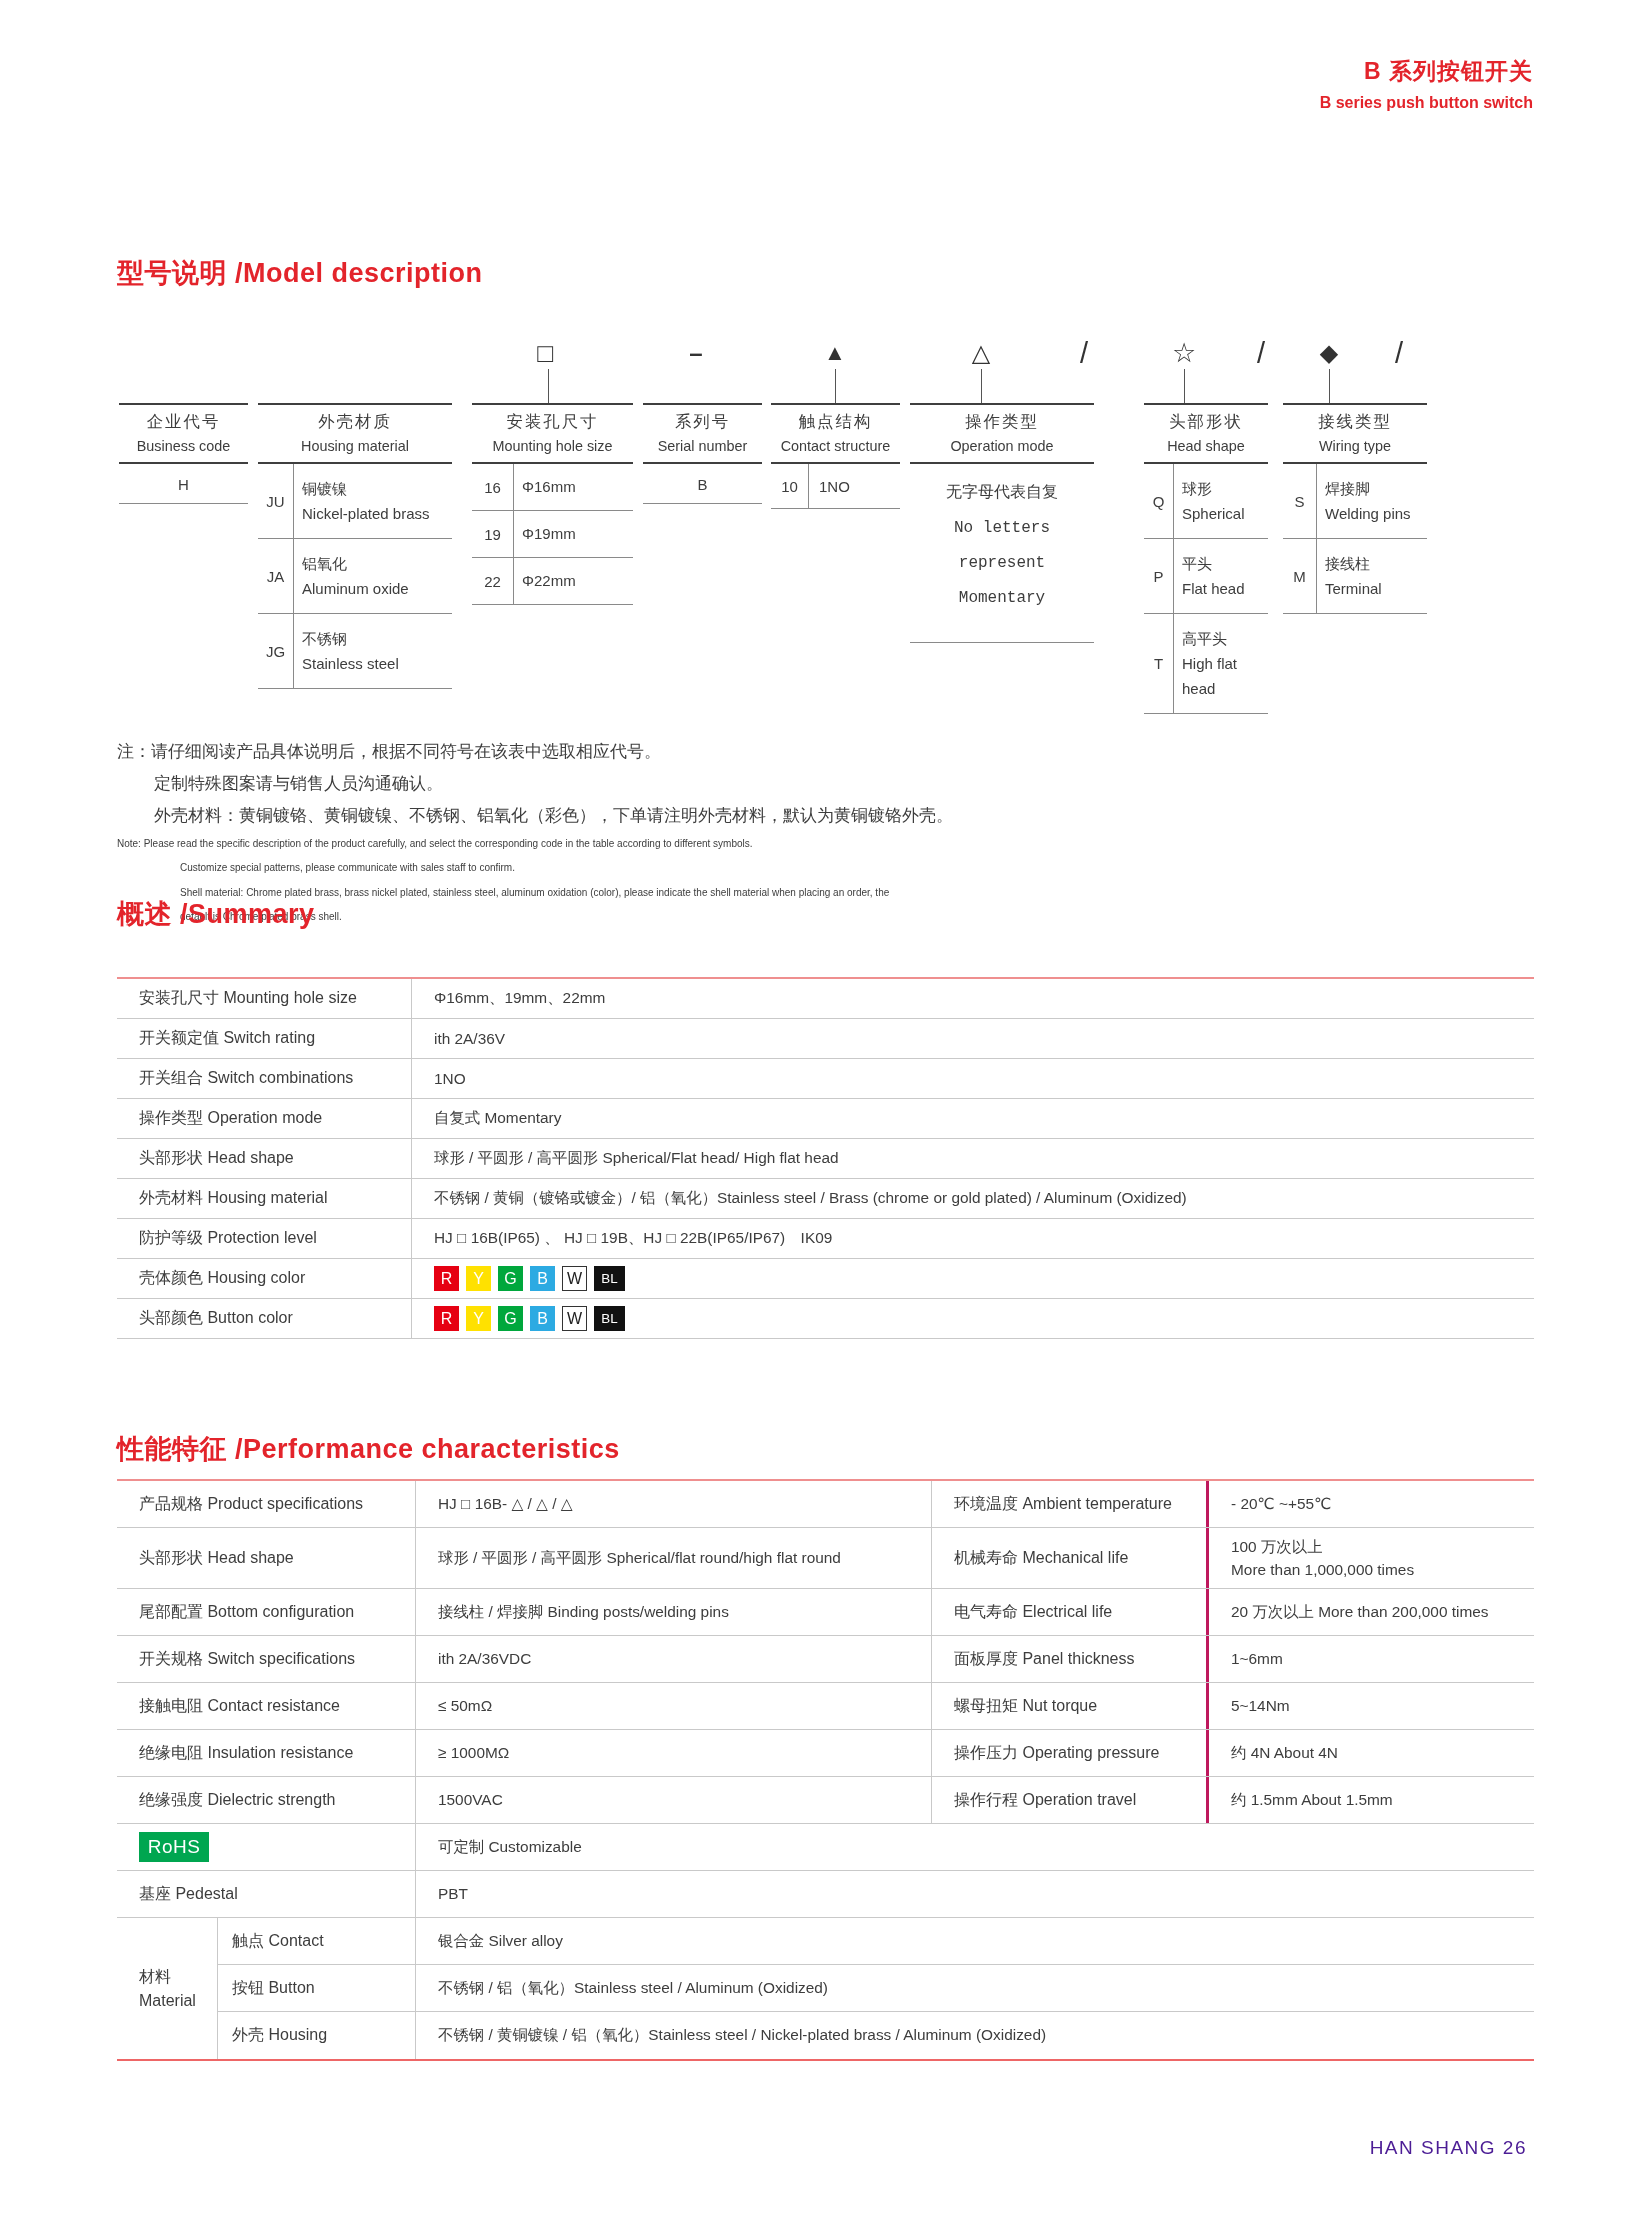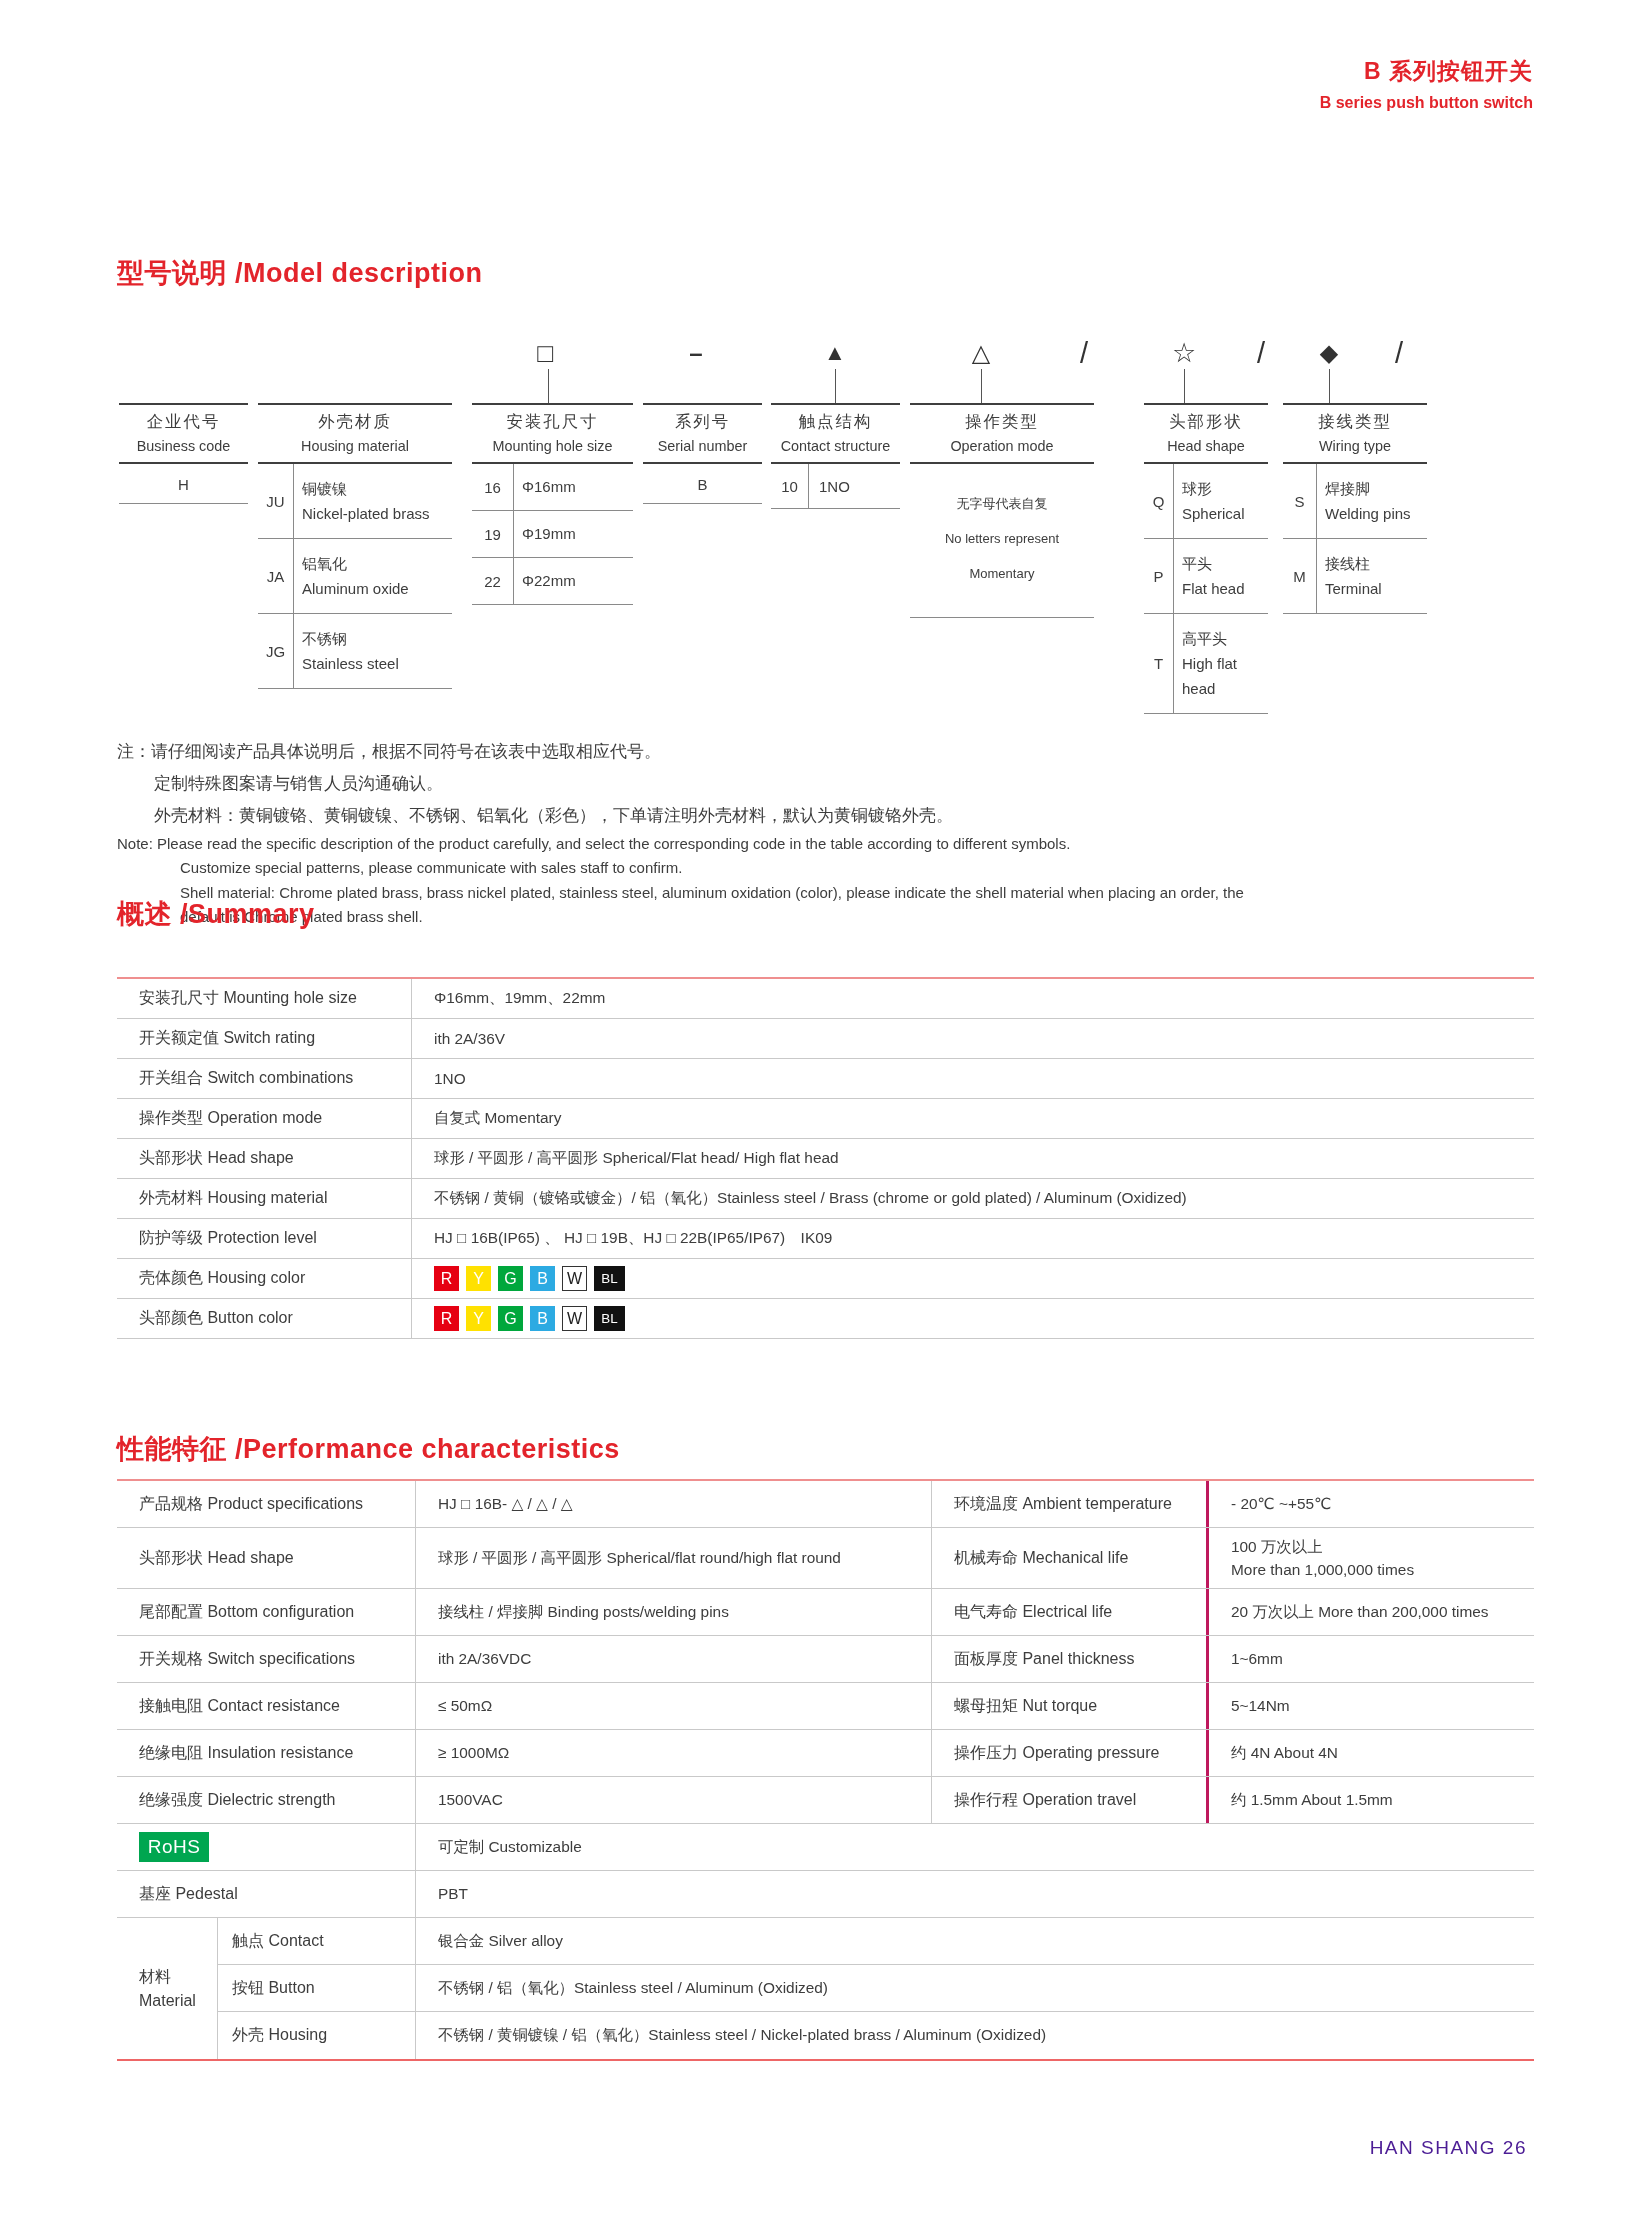--- a/index.html
+++ b/index.html
@@ -24,27 +24,27 @@
   .mhead .zh { font-size:16.4px; letter-spacing:2px; }
   .mhead .en { font-size:14.4px; margin-top:5px; letter-spacing:0; }
   .single-val { text-align:center; padding:12px 0 10px; border-bottom:1px solid #8a8a8a; }
   .opt-row { display:flex; border-bottom:1px solid #8a8a8a; align-items:stretch; }
   .opt-code { flex:0 0 36px; display:flex; align-items:center; justify-content:center; border-right:1px solid #8a8a8a; }
   .opt-text { flex:1; padding:12px 3px 12px 8px; line-height:25px; }
   .opt-text.one { padding:11px 0 11px 8px; line-height:24px; }
   .contact-body { display:flex; height:45px; border-bottom:1px solid #8a8a8a; align-items:stretch; }
   .contact-body .code { flex:0 0 38px; display:flex; align-items:center; justify-content:center; border-right:1px solid #8a8a8a; }
   .contact-body .val { flex:1; display:flex; align-items:center; padding-left:10px; }
-  .op-body { text-align:center; padding:22px 0 26px; line-height:35px; border-bottom:1px solid #8a8a8a; font-size:13px; }
+  .op-body { text-align:center; padding:12px 0 26px; line-height:35px; border-bottom:1px solid #8a8a8a; font-size:16px;font-family:Liberation Mono, monospace; }
 
   
   .notes { position:absolute; left:117px; top:736px; width:1423px; }
   .note-zh { font-size:17px; line-height:32px; }
   .note-zh.ind { padding-left:37px; }
-  .note-en { font-size:15px; line-height:24.4px; }
+  .note-en { font-size:10px; line-height:24.4px; }
   .note-en.ind { padding-left:63px; }
 
   
   .sum-table { position:absolute; left:117px; top:977px; width:1417px; border-top:2px solid #ef8f8f; }
   .sum-row { display:flex; min-height:40px; border-bottom:1px solid #c9c9c9; align-items:stretch; }
   .sum-label { flex:0 0 294px; display:flex; align-items:center; padding-left:22px; font-size:16px; }
   .sum-value { flex:1; border-left:1px solid #c9c9c9; display:flex; align-items:center; padding-left:22px; font-size:15.4px; }
   .swatch { width:25px; height:25px; margin-right:7px; display:inline-flex; align-items:center; justify-content:center;
             font-size:16px; font-weight:500; border:1px solid transparent; }
   .swatch.wide { width:31px; font-size:13.4px; }

